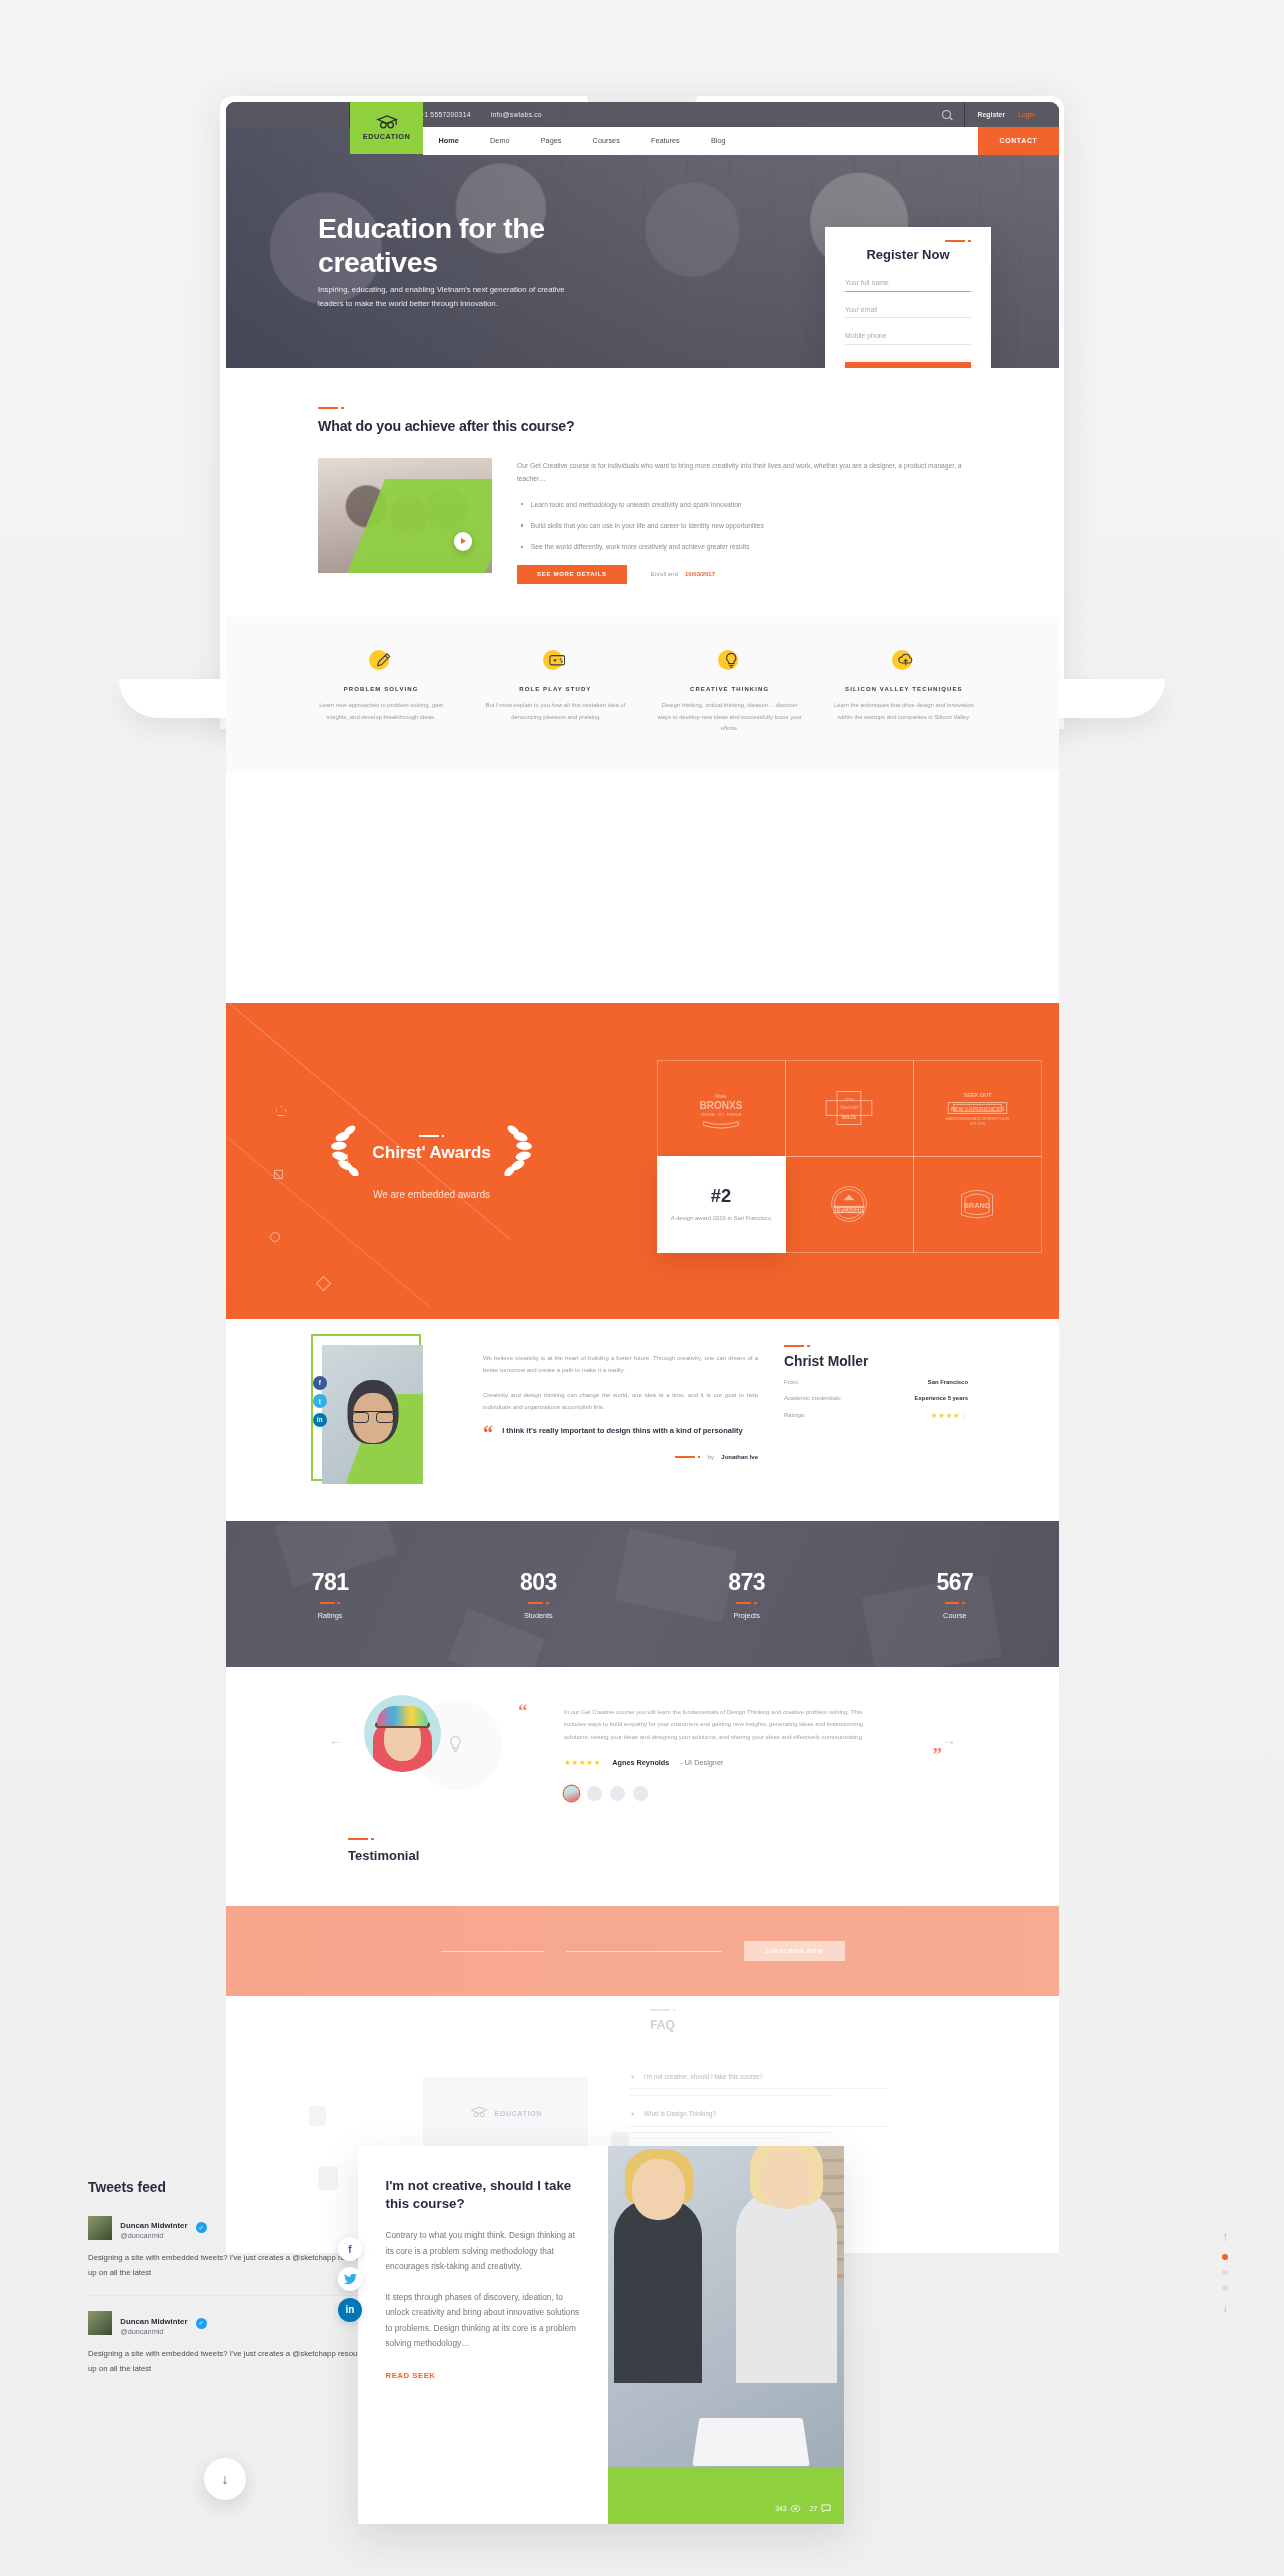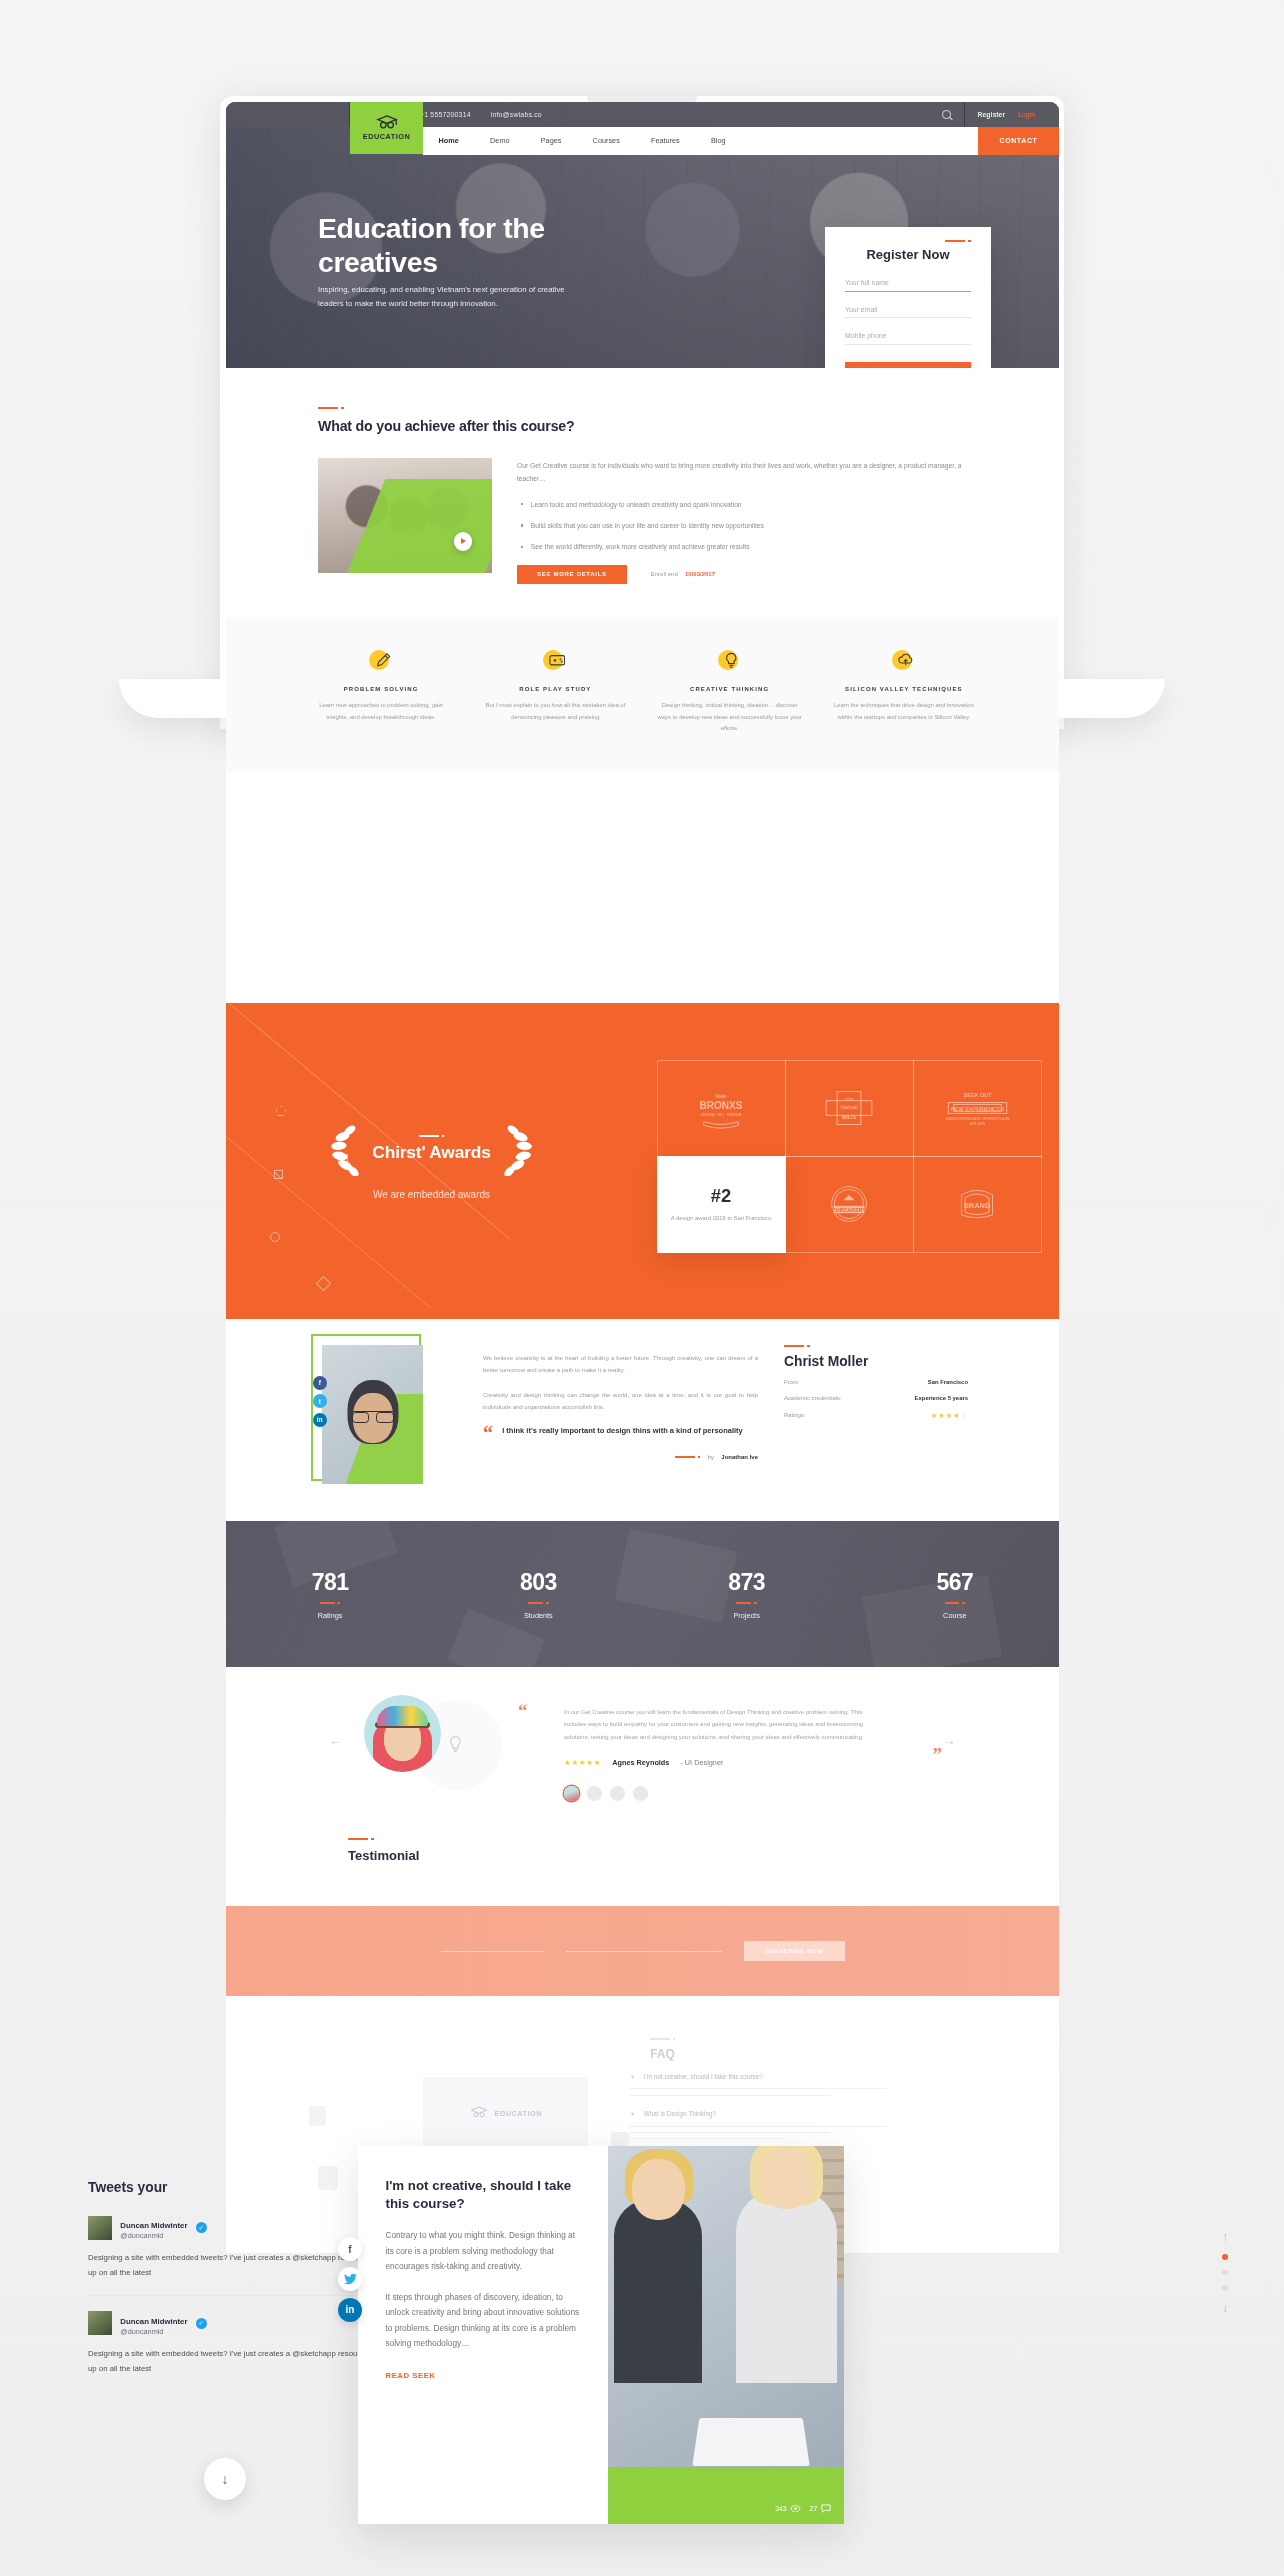--- a/index.html
+++ b/index.html
@@ -209,21 +209,21 @@
   .t-thumbs i.on { background:linear-gradient(160deg,#bfe4e8 40%, #e8555e); box-shadow:0 0 0 1.4px #f2642c; }
 
   
   .subscribe { position:absolute; left:226px; top:1906px; width:833px; height:90px; background:linear-gradient(90deg,#f7a68c 0%, #f6ab93 100%); display:flex; align-items:center; justify-content:center; gap:0; }
   .sub-line { width:103px; height:0.9px; background:rgba(255,255,255,.55); }
   .sub-field { width:156px; height:0.9px; background:rgba(255,255,255,.55); margin:0 22px; }
   .sub-btn { width:101px; height:20px; background:#fdd9cb; color:#fff; font-size:6px; font-weight:700; display:flex; align-items:center; justify-content:center; letter-spacing:0.5px; }
 
   
   .faq { position:absolute; left:226px; top:1996px; width:833px; height:257px; background:#fff; overflow:hidden; }
-  .faq-head { text-align:center; padding-top:42px;margin-left:40px; }
+  .faq-head { text-align:center; padding-top:13px;margin-left:40px; }
   .faq-head .dash { display:flex; justify-content:center; }
   .faq-head h2 { font-size:12px; color:#cfcfd8; font-weight:700; margin-top:6.4px; }
   .faq-left { position:absolute; left:197px; top:81px; width:165px; height:73px; background:#f7f7f9; display:flex; align-items:center; justify-content:center; gap:5.5px; }
   .faq-left .logo-text { color:#c8c8d2; }
   .faq-right { position:absolute; left:404px; top:77px; width:257px; }
   .faq-item { margin-bottom:14.7px; }
   .faq-q { font-size:6.4px; color:#b8b8c2; display:flex; align-items:center; gap:8.3px; }
   .faq-q .chev { font-size:5.5px; color:#cfcfd8; }
   .faq-rule { height:0.9px; background:#f0f0f4; margin-top:8.3px; }
   .faq-rule.sm { width:78%; } .faq-rule.xs { width:60%; }
@@ -733,21 +733,21 @@
       <div class="faq-item">
         <div class="faq-q">
             <span class="chev">▼</span>
             <span>What does it take to complete the course?</span>
           </div>
       </div>
     </div>
   </div>
 
   <div class="tweets">
-    <h2>Tweets your</h2>
+    <h2>Tweets feed</h2>
     <div class="tweet">
       <div class="tweet-head">
         <span class="tw-av"></span>
         <span class="tw-names">
           <span class="n">Duncan Midwinter</span>
           <span class="h" style="display:block">@duncanmid</span>
         </span>
         <span class="tw-verified">✓</span>
         <span class="tw-follow">
           <svg width="12" height="10" viewBox="0 0 13 11">

